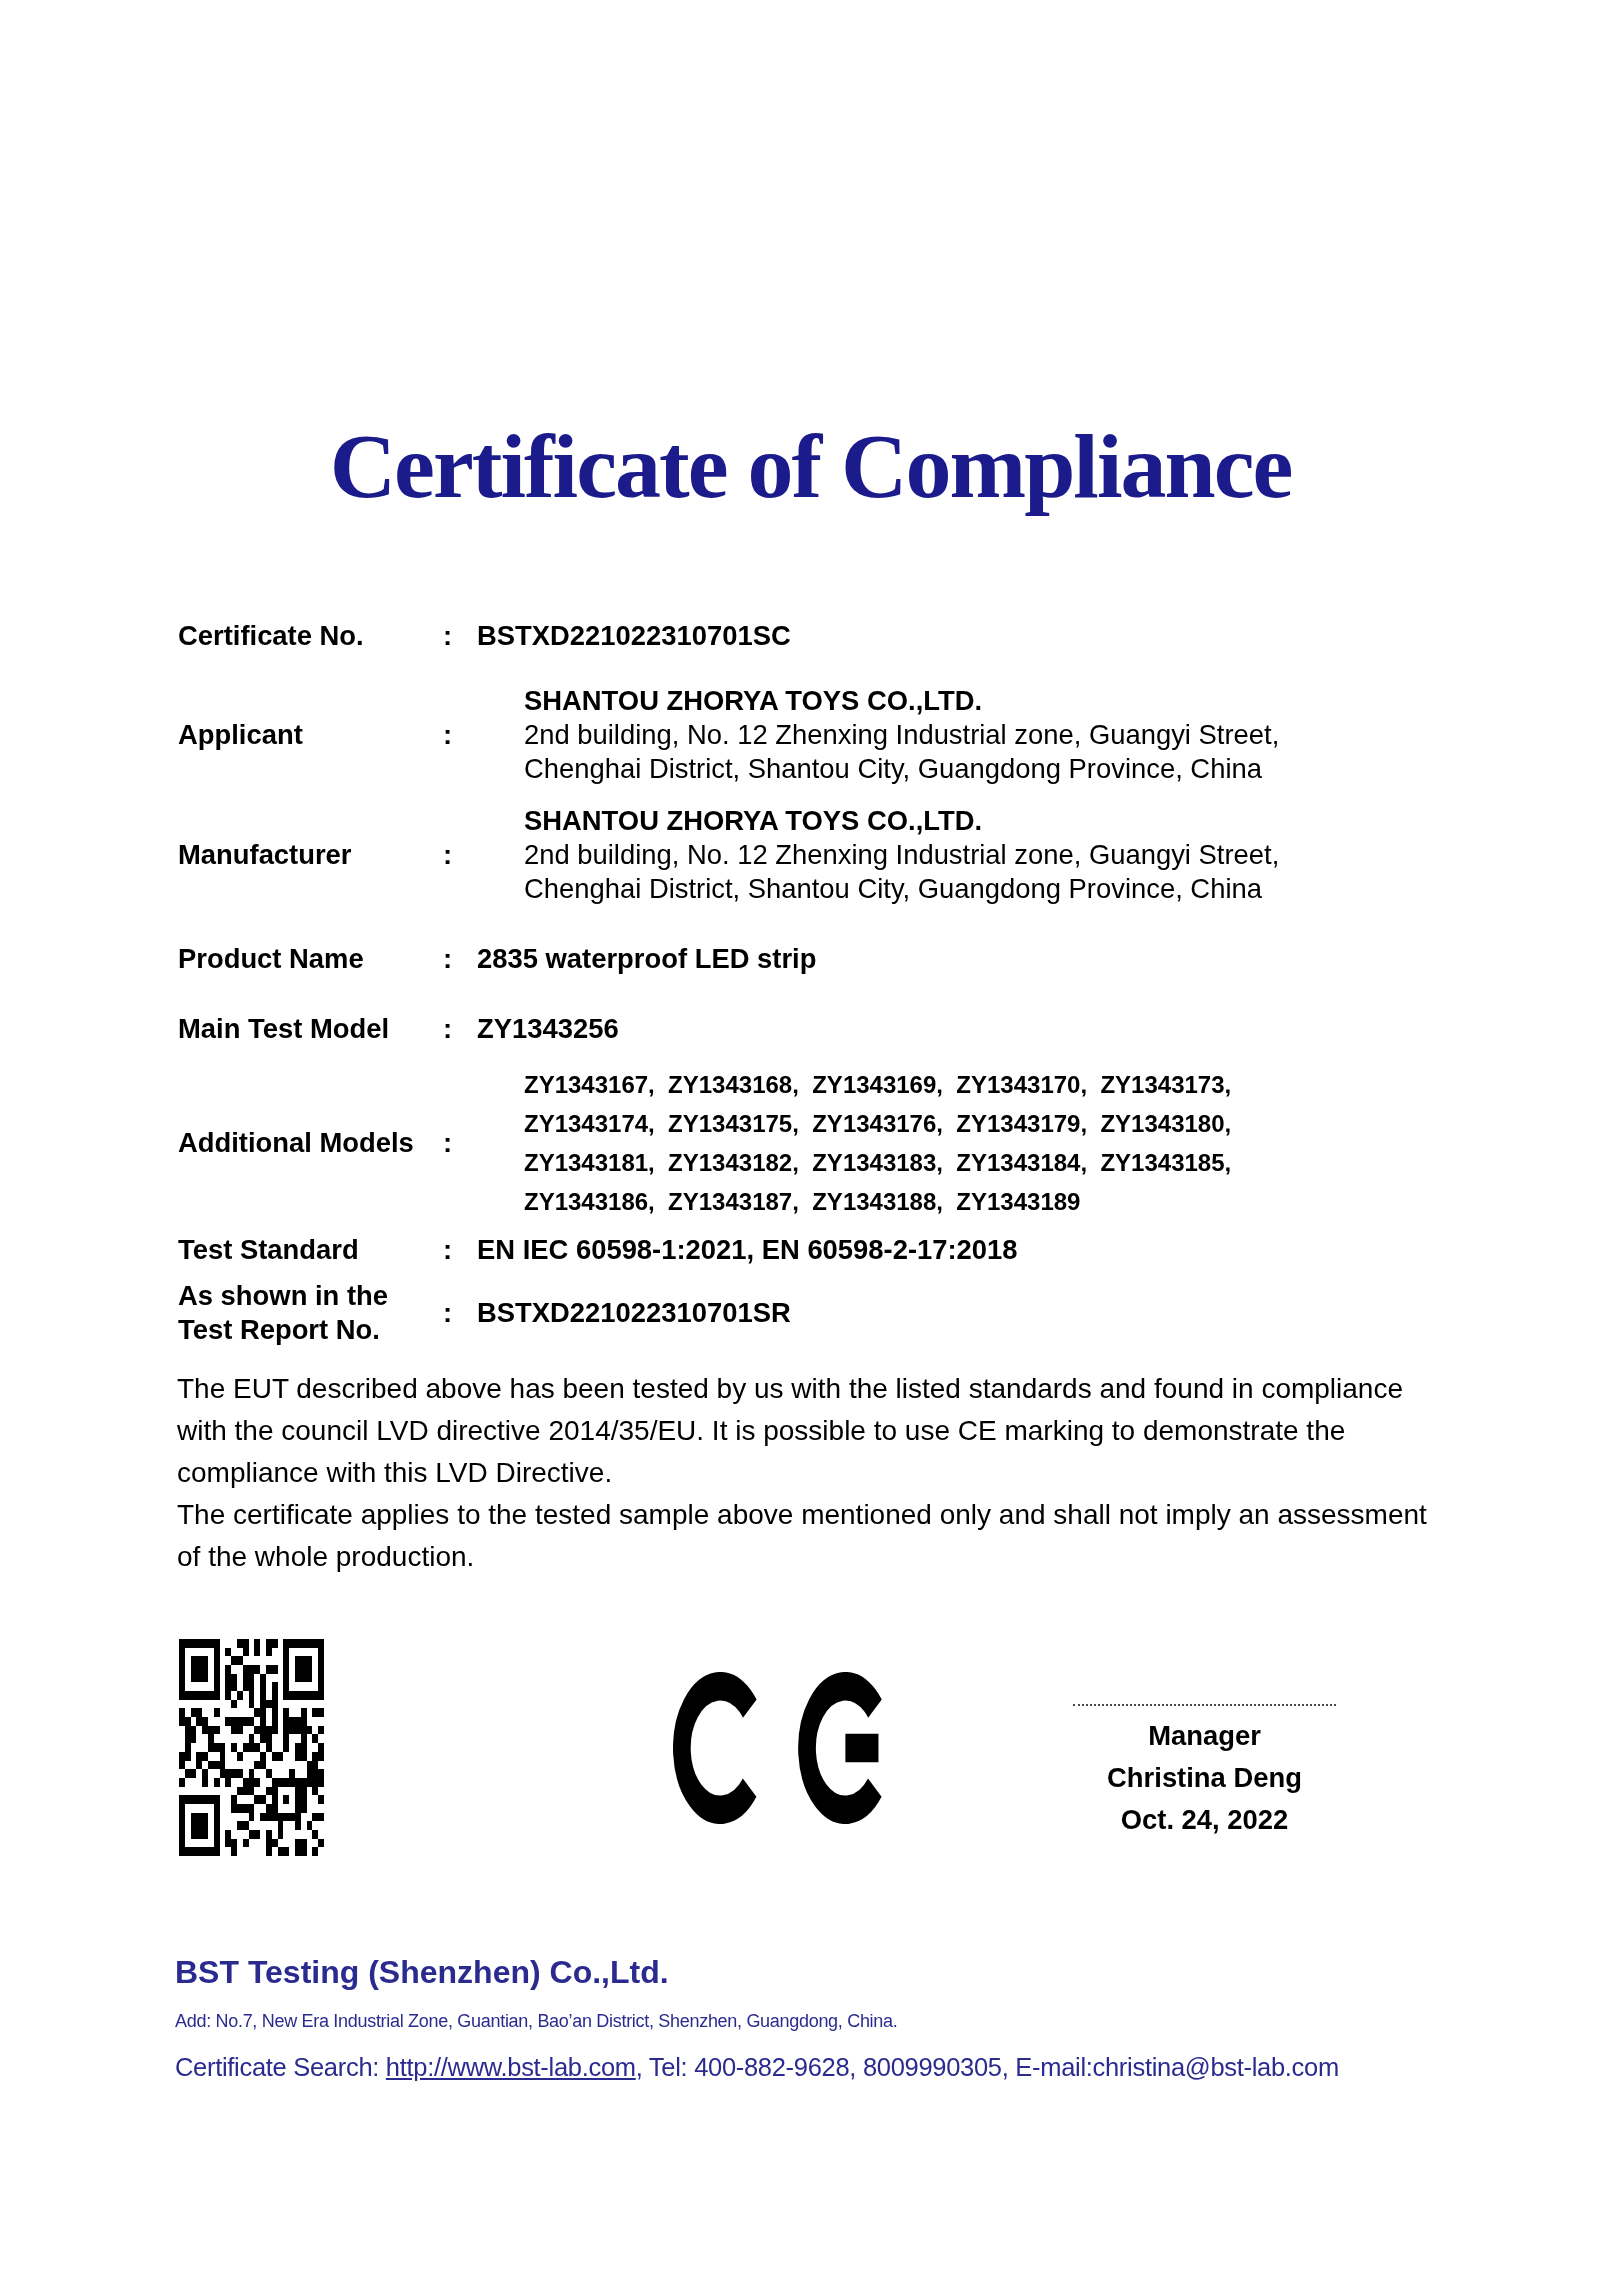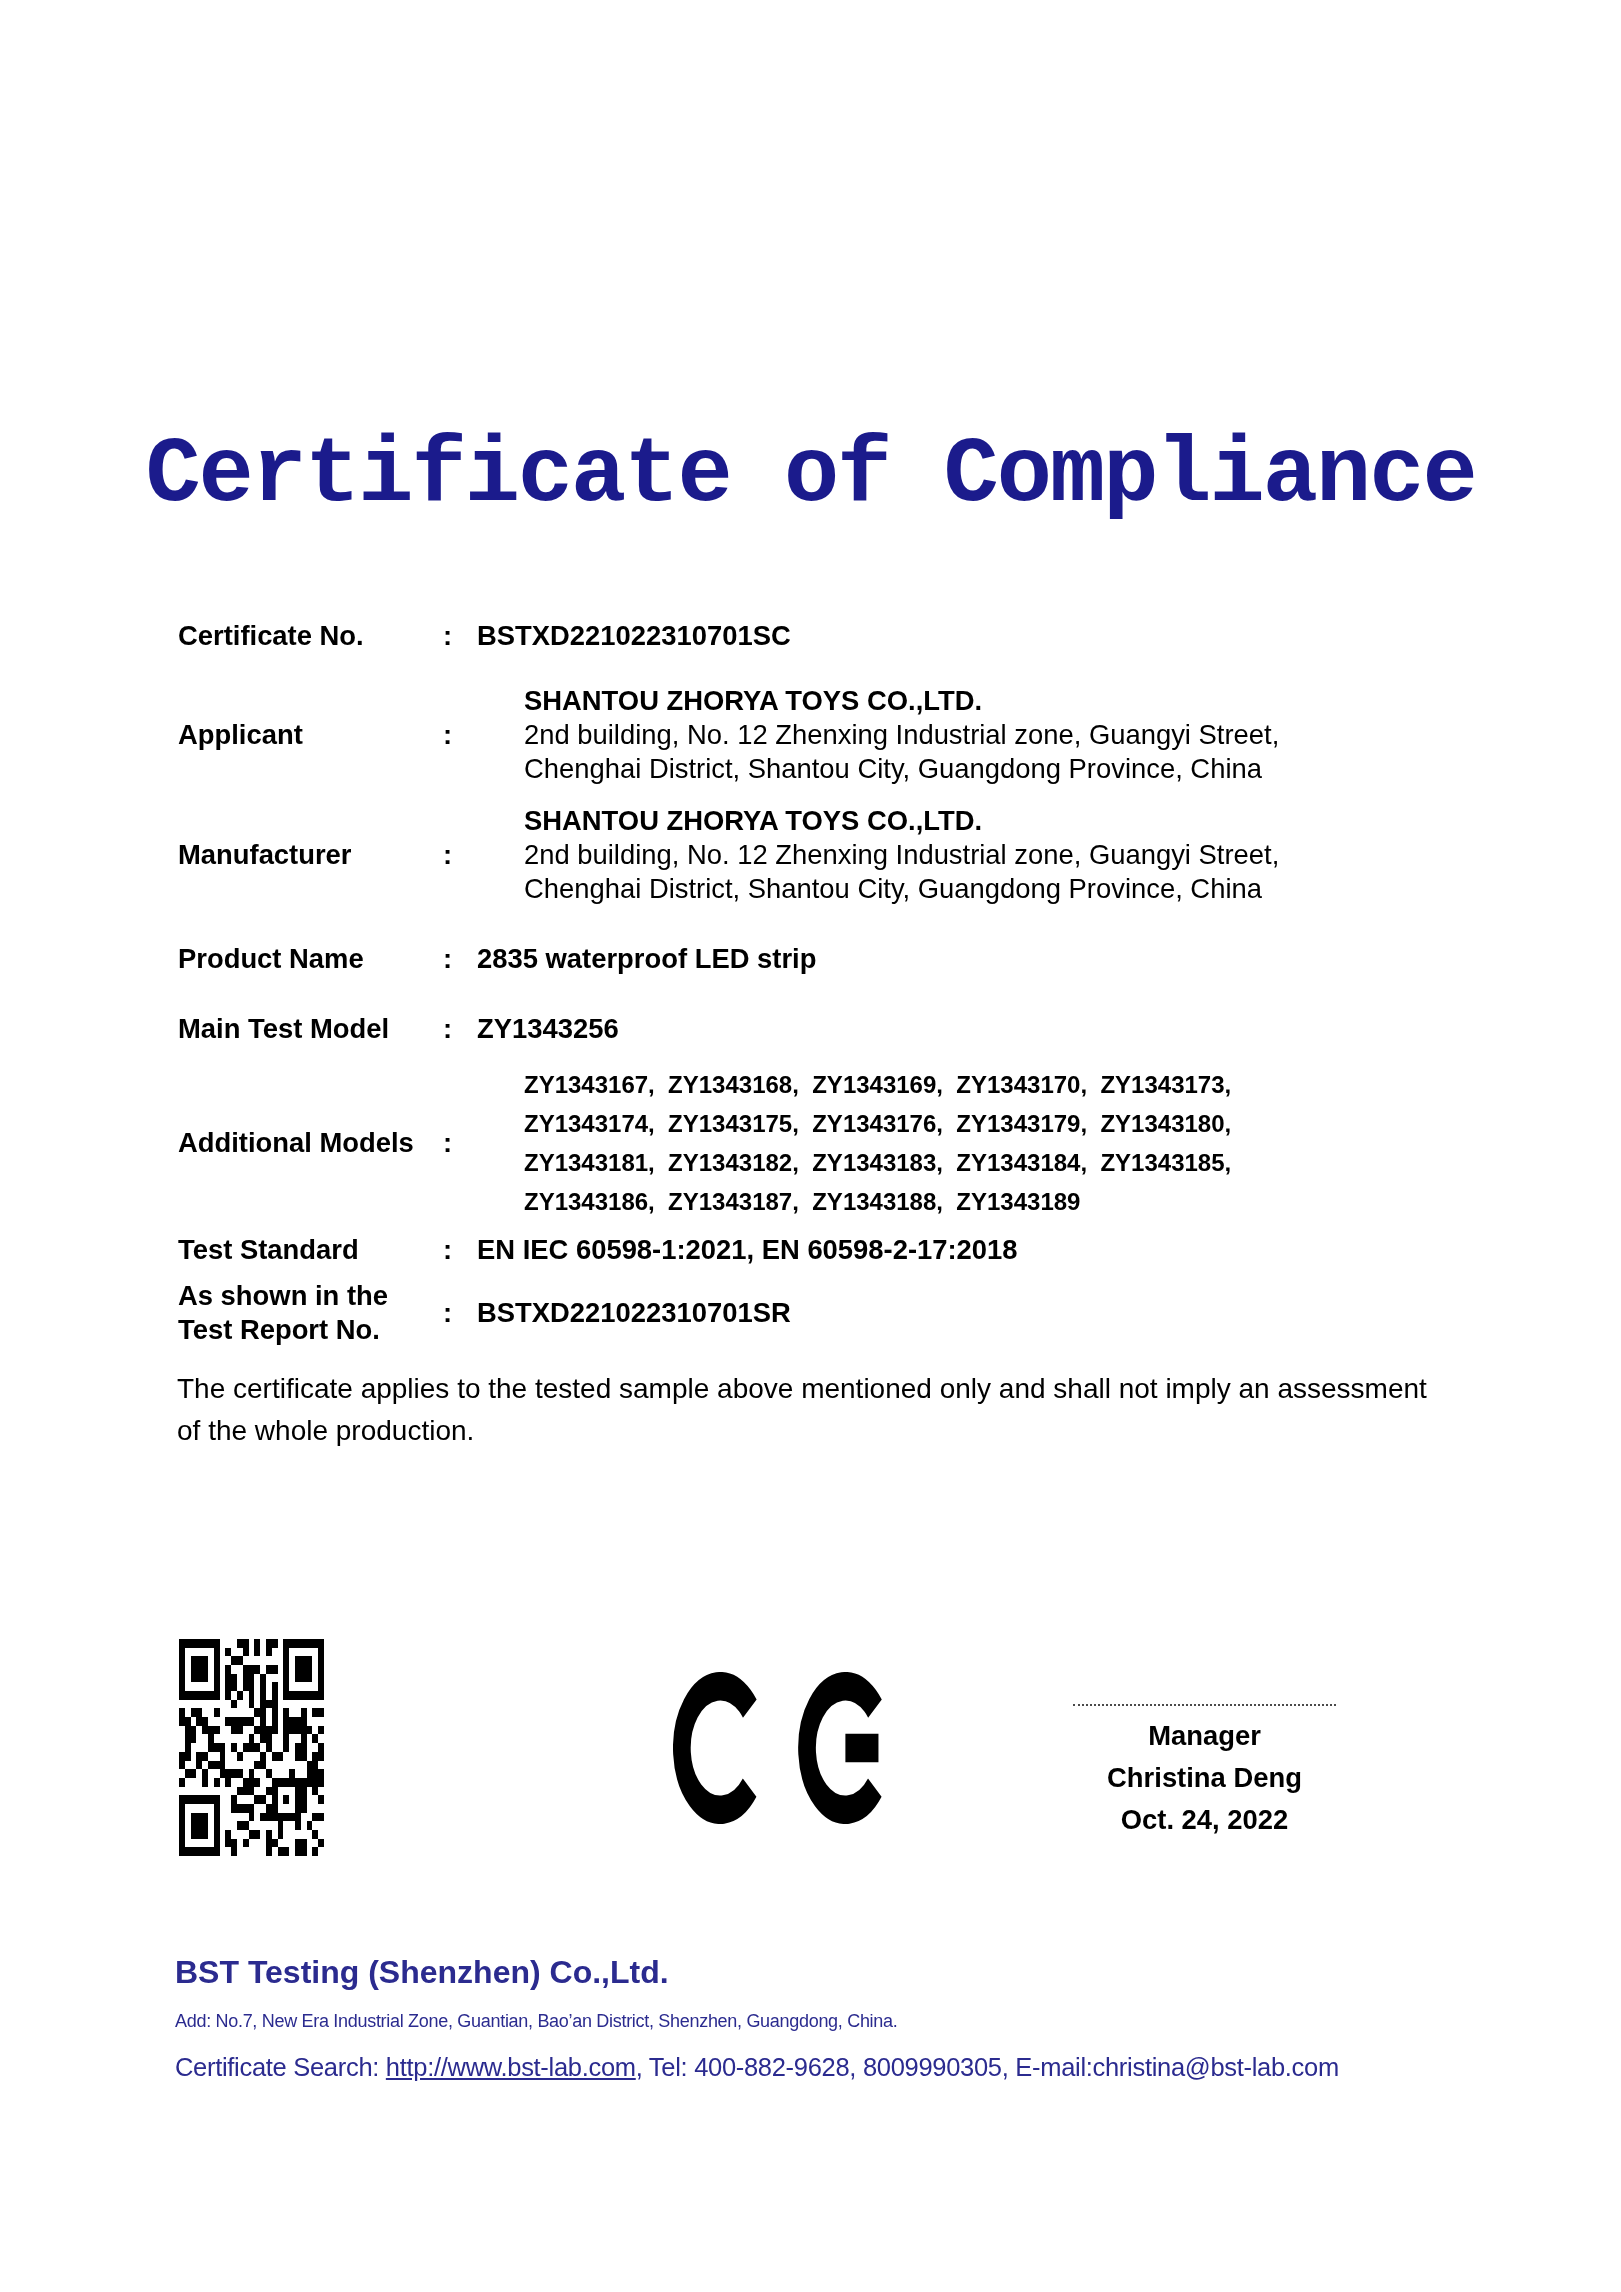--- a/index.html
+++ b/index.html
@@ -10,23 +10,23 @@
   .page{
     position:relative;
     width:1621px;height:2293px;
     background:#ffffff;
     overflow:hidden;
     font-family:"Liberation Sans", sans-serif;
     color:#000;
   }
   
   .title{
-    position:absolute;left:0;top:425px;width:100%;
+    position:absolute;left:0;top:415px;width:100%;
     text-align:center;
-    font-family:Liberation Mono, monospace;
+    font-family:Liberation Serif, serif;
     font-weight:bold;
     font-size:92px;line-height:102px;
     letter-spacing:-2px;
     color:var(--navy);
   }
   
   .fields{
     position:absolute;left:178px;top:619px;width:1286px;
   }
   .frow{
@@ -142,20 +142,21 @@
         <span class="line">As shown in the</span>
         <span class="line">Test Report No.</span>
       </div>
       <div class="fcolon">:</div>
       <div class="fvalue b">BSTXD221022310701SR</div>
     </div>
 
   </div>
 
   <div class="body-text">
+    <p>The EUT described above has been tested by us with the listed standards and found in compliance with the council LVD directive 2014/35/EU. It is possible to use CE marking to demonstrate the compliance with this LVD Directive.</p>
     <p>The certificate applies to the tested sample above mentioned only and shall not imply an assessment of the whole production.</p>
   </div>
 
   <div class="qr">
     <svg id="qr-svg" viewBox="0 0 25 25" preserveAspectRatio="none" xmlns="http://www.w3.org/2000/svg">
         <rect x="0" y="0" width="25" height="25" fill="#fff"></rect>
         <rect x="0" y="0" width="1" height="1" fill="#000"></rect>
         <rect x="1" y="0" width="1" height="1" fill="#000"></rect>
         <rect x="2" y="0" width="1" height="1" fill="#000"></rect>
         <rect x="3" y="0" width="1" height="1" fill="#000"></rect>

